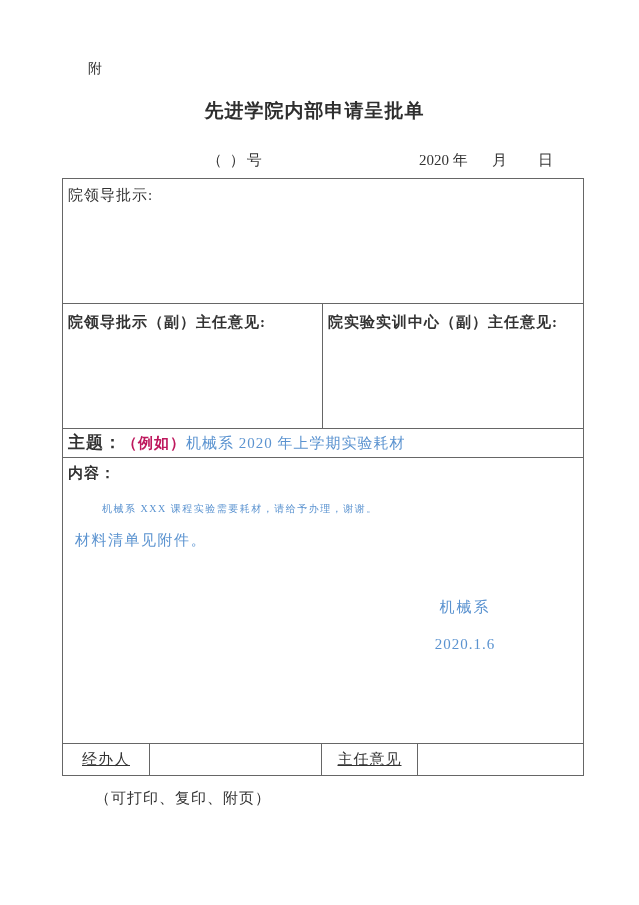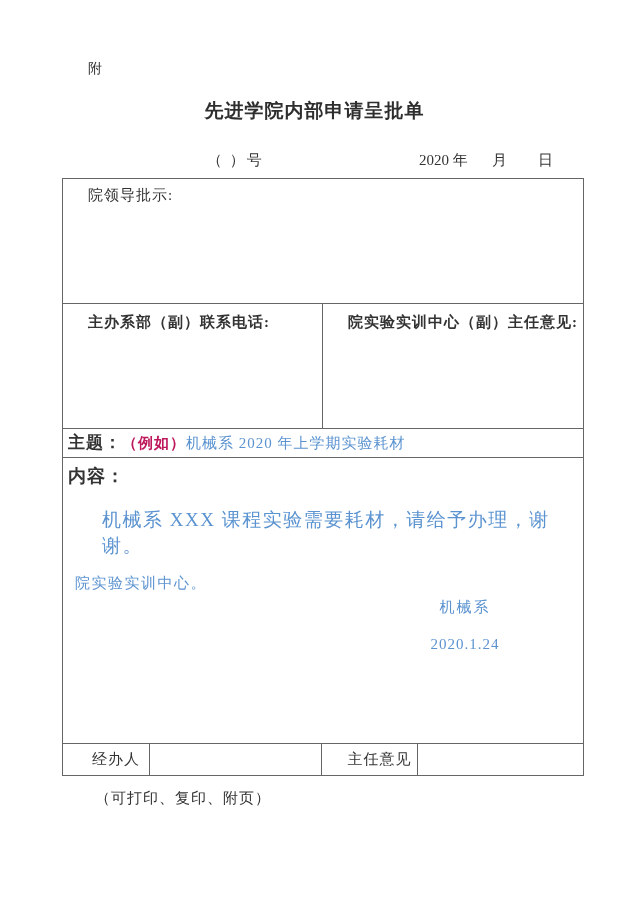--- a/index.html
+++ b/index.html
@@ -34,36 +34,36 @@
     border:1px solid #666666;
   }
   .row { display:flex; border-bottom:1px solid #666666; }
   .row:last-child { border-bottom:none; }
   .cell { border-right:1px solid #666666; }
   .cell:last-child { border-right:none; }
   .row-leader { height:125px; }
   .row-opinions { height:125px; }
   .row-subject { height:29px; }
   .row-content { height:286px; }
-  .row-footer { height:31px; }
+  .row-footer { height:31px;text-decoration:underline; }
 
   .cell-full { width:100%; padding:7px 5px; }
-  .label { font-size:15px; letter-spacing:1px; color:#333333;margin-left:20px; }
+  .label { font-size:15px; letter-spacing:1px; color:#333333; }
   .label-strong { font-weight:600; }
   .cell-dept { width:260px; padding:9px 5px; }
   .cell-center { flex:1; padding:9px 5px; }
 
   .cell-subject { width:100%; padding:0 5px; line-height:28px; white-space:nowrap; }
   .subject-label { font-size:17px; font-weight:bold; letter-spacing:1px; }
   .subject-example { font-size:15px; font-weight:bold; letter-spacing:1px; color:#be185d; }
   .subject-value { font-size:15px; letter-spacing:1px; color:#5b93d0;margin-top:28px; }
 
   .cell-content { width:100%; position:relative; padding:6px 5px; }
-  .content-label { font-size:18px; font-weight:bold; letter-spacing:1px; }
-  .content-line1 { margin:19px 0 0 34px; font-size:19px; letter-spacing:1.5px; color:#5b93d0; }
+  .content-label { font-size:15px; font-weight:bold; letter-spacing:1px; }
+  .content-line1 { margin:19px 0 0 34px; font-size:10px; letter-spacing:1.5px; color:#5b93d0; }
   .content-line2 { margin:15px 0 0 7px; font-size:15px; letter-spacing:1.5px; color:#5b93d0; }
   .sig-block { position:absolute; left:338px; top:140px; width:128px; text-align:center; }
   .sig-name { font-size:15px; letter-spacing:2px; color:#5b93d0; }
   .sig-date { margin-top:19px; font-size:15px; letter-spacing:1px; color:#5b93d0; }
 
   .cell-handler-label { width:87px; display:flex; align-items:center; justify-content:center; }
   .cell-handler-value { width:172px; }
   .cell-phone-label   { width:96px; display:flex; align-items:center; justify-content:center; }
   .cell-phone-value   { flex:1; }
 
@@ -92,41 +92,41 @@
   <div class="tbl">
 
     <div class="row row-leader">
       <div class="cell cell-full">
         <span class="label">院领导批示:</span>
       </div>
     </div>
 
     <div class="row row-opinions">
       <div class="cell cell-dept">
-        <span class="label label-strong">主办系部（副）联系电话:</span>
+        <span class="label label-strong">院领导批示（副）主任意见:</span>
       </div>
       <div class="cell cell-center">
         <span class="label label-strong">院实验实训中心（副）主任意见:</span>
       </div>
     </div>
 
     <div class="row row-subject">
       <div class="cell cell-subject">
         <span class="subject-label">主题：</span><span class="subject-example">（例如）</span><span class="subject-value">机械系 2020 年上学期实验耗材</span>
       </div>
     </div>
 
     <div class="row row-content">
       <div class="cell cell-content">
         <div class="content-label">内容：</div>
         <div class="content-line1">机械系 XXX 课程实验需要耗材，请给予办理，谢谢。</div>
-        <div class="content-line2">院实验实训中心。</div>
+        <div class="content-line2">材料清单见附件。</div>
         <div class="sig-block">
           <div class="sig-name">机械系</div>
-          <div class="sig-date">2020.1.24</div>
+          <div class="sig-date">2020.1.6</div>
         </div>
       </div>
     </div>
 
     <div class="row row-footer">
       <div class="cell cell-handler-label">
         <span class="label">经办人</span>
       </div>
       <div class="cell cell-handler-value"></div>
       <div class="cell cell-phone-label">

